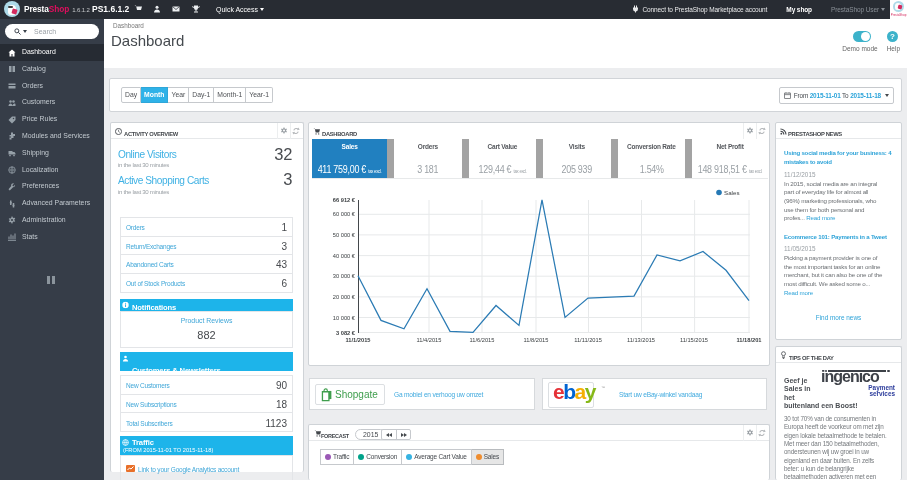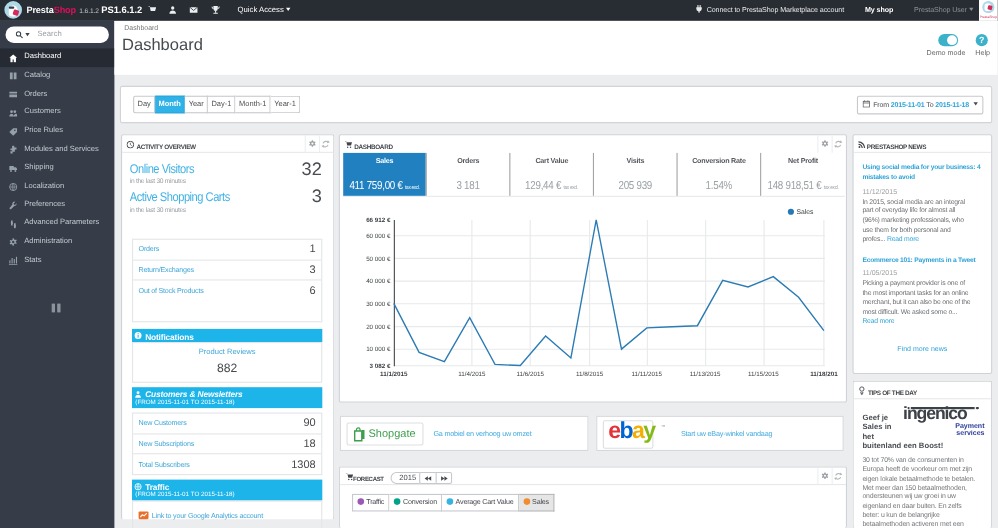--- a/index.html
+++ b/index.html
@@ -68,21 +68,21 @@
 .banner .b1{font-size:7.6px;font-weight:bold;padding-left:5px;letter-spacing:-0.15px;}
 .banner .b2{font-size:5.7px;padding-left:3px;letter-spacing:0;}
 .ltable{position:absolute;left:9px;width:173px;border:1px solid #e3e5e8;}
 .lrow{height:18.7px;border-bottom:1px solid #e3e5e8;position:relative;}
 .lrow:last-child{border-bottom:none;}
 .lrow .lk{position:absolute;left:5px;top:50%;transform:translateY(-50%);font-size:6.5px;color:#41a7d8;letter-spacing:-0.2px;}
 .lrow .nm{position:absolute;right:5px;top:50%;transform:translateY(-50%);font-size:10px;color:#46494d;}
 
 #p-dash{left:308px;top:122px;width:462px;height:244px;}
 #kpis{position:absolute;left:3px;top:16px;width:456px;height:40px;display:flex;border-bottom:1px solid #e7e9ea;}
-.kpi{flex:1;border-left:1px solid #a3a3a3;text-align:center;position:relative;}
+.kpi{flex:1;border-left:7px solid #a3a3a3;text-align:center;position:relative;}
 .kpi:first-child{border-left:none;}
 .kpi .kl{font-size:6.5px;font-weight:bold;color:#55585d;margin-top:3.5px;letter-spacing:-0.2px;}
 .kpi .kv{font-size:10.5px;color:#9aa0a5;margin-top:13px;letter-spacing:-0.3px;white-space:nowrap;transform:scaleX(0.85);transform-origin:50% 50%;}
 .kpi .kv .tx{font-size:5px;}
 .kpi.sel{background:#2180c0;}
 .kpi.sel .kl{color:#fff;}
 .kpi.sel .kv{color:#fff;}
 
 #p-forecast{left:308px;top:424px;width:462px;height:56px;border-bottom:none;}
 #f-pill{position:absolute;left:46px;top:4px;height:11px;line-height:9px;padding:0 7px;border:1px solid #c6c9cd;border-radius:6px;font-size:6.9px;color:#45494e;background:#fff;}
@@ -285,20 +285,24 @@
   <div class="ltable" style="top:94px;height:76px;">
     <div class="lrow">
         <span class="lk">Orders</span>
         <span class="nm">1</span>
       </div>
     <div class="lrow">
         <span class="lk">Return/Exchanges</span>
         <span class="nm">3</span>
       </div>
     <div class="lrow">
+        <span class="lk">Abandoned Carts</span>
+        <span class="nm">43</span>
+      </div>
+    <div class="lrow">
         <span class="lk">Out of Stock Products</span>
         <span class="nm">6</span>
       </div>
   </div>
 
   <div class="banner" style="top:176px;height:12px;line-height:12px;"><svg class="bic" viewBox="0 0 16 16">
         <circle cx="8" cy="8" r="7.3" fill="#fff"></circle>
         <rect x="7" y="6.5" width="2.2" height="6" fill="#29b3e8"></rect>
         <circle cx="8.1" cy="4" r="1.3" fill="#29b3e8"></circle>
       </svg><span class="b1" style="margin-left:7px;">Notifications</span></div>
@@ -307,35 +311,35 @@
       <div style="font-size:6.9px;color:#41a7d8;margin-top:5px;">Product Reviews</div>
       <div style="font-size:11px;color:#46494d;margin-top:5px;">882</div>
     </div>
   </div>
 
   <div class="banner" style="top:229px;height:19px;">
     <svg style="position:absolute;left:2px;top:2.5px;width:7px;height:7px;" viewBox="0 0 16 16" fill="#fff">
         <circle cx="8" cy="4.5" r="3"></circle>
         <path d="M2 15c0-4 3-6 6-6s6 2 6 6z"></path>
       </svg>
-      <div class="b1" style="margin-top:2px;margin-left:7px;font-style:italic;">Customers &amp; Newsletters</div>
+      <div class="b1" style="margin-top:14px;margin-left:7px;">Customers &amp; Newsletters</div>
     <div class="b2">(FROM 2015-11-01 TO 2015-11-18)</div>
   </div>
   <div class="ltable" style="top:252px;height:57px;">
     <div class="lrow" style="height:18.7px;text-align:right;">
         <span class="lk">New Customers</span>
         <span class="nm">90</span>
       </div>
     <div class="lrow" style="height:18.7px;">
         <span class="lk">New Subscriptions</span>
         <span class="nm">18</span>
       </div>
     <div class="lrow" style="height:18.7px;">
         <span class="lk">Total Subscribers</span>
-        <span class="nm">1308</span>
+        <span class="nm">1123</span>
       </div>
   </div>
 
   <div class="banner" style="top:313px;height:19px;">
     <svg style="position:absolute;left:2px;top:2.5px;width:7px;height:7px;" viewBox="0 0 16 16">
         <circle cx="8" cy="8" r="6.6" fill="none" stroke="#fff" stroke-width="1.8"></circle>
         <path d="M1.5 8h13M8 1.5c2.6 2.3 2.6 10.7 0 13M8 1.5c-2.6 2.3-2.6 10.7 0 13" fill="none" stroke="#fff" stroke-width="1.4"></path>
       </svg>
       <div class="b1" style="margin-top:2px;margin-left:7px;">Traffic</div>
     <div class="b2">(FROM 2015-11-01 TO 2015-11-18)</div>

